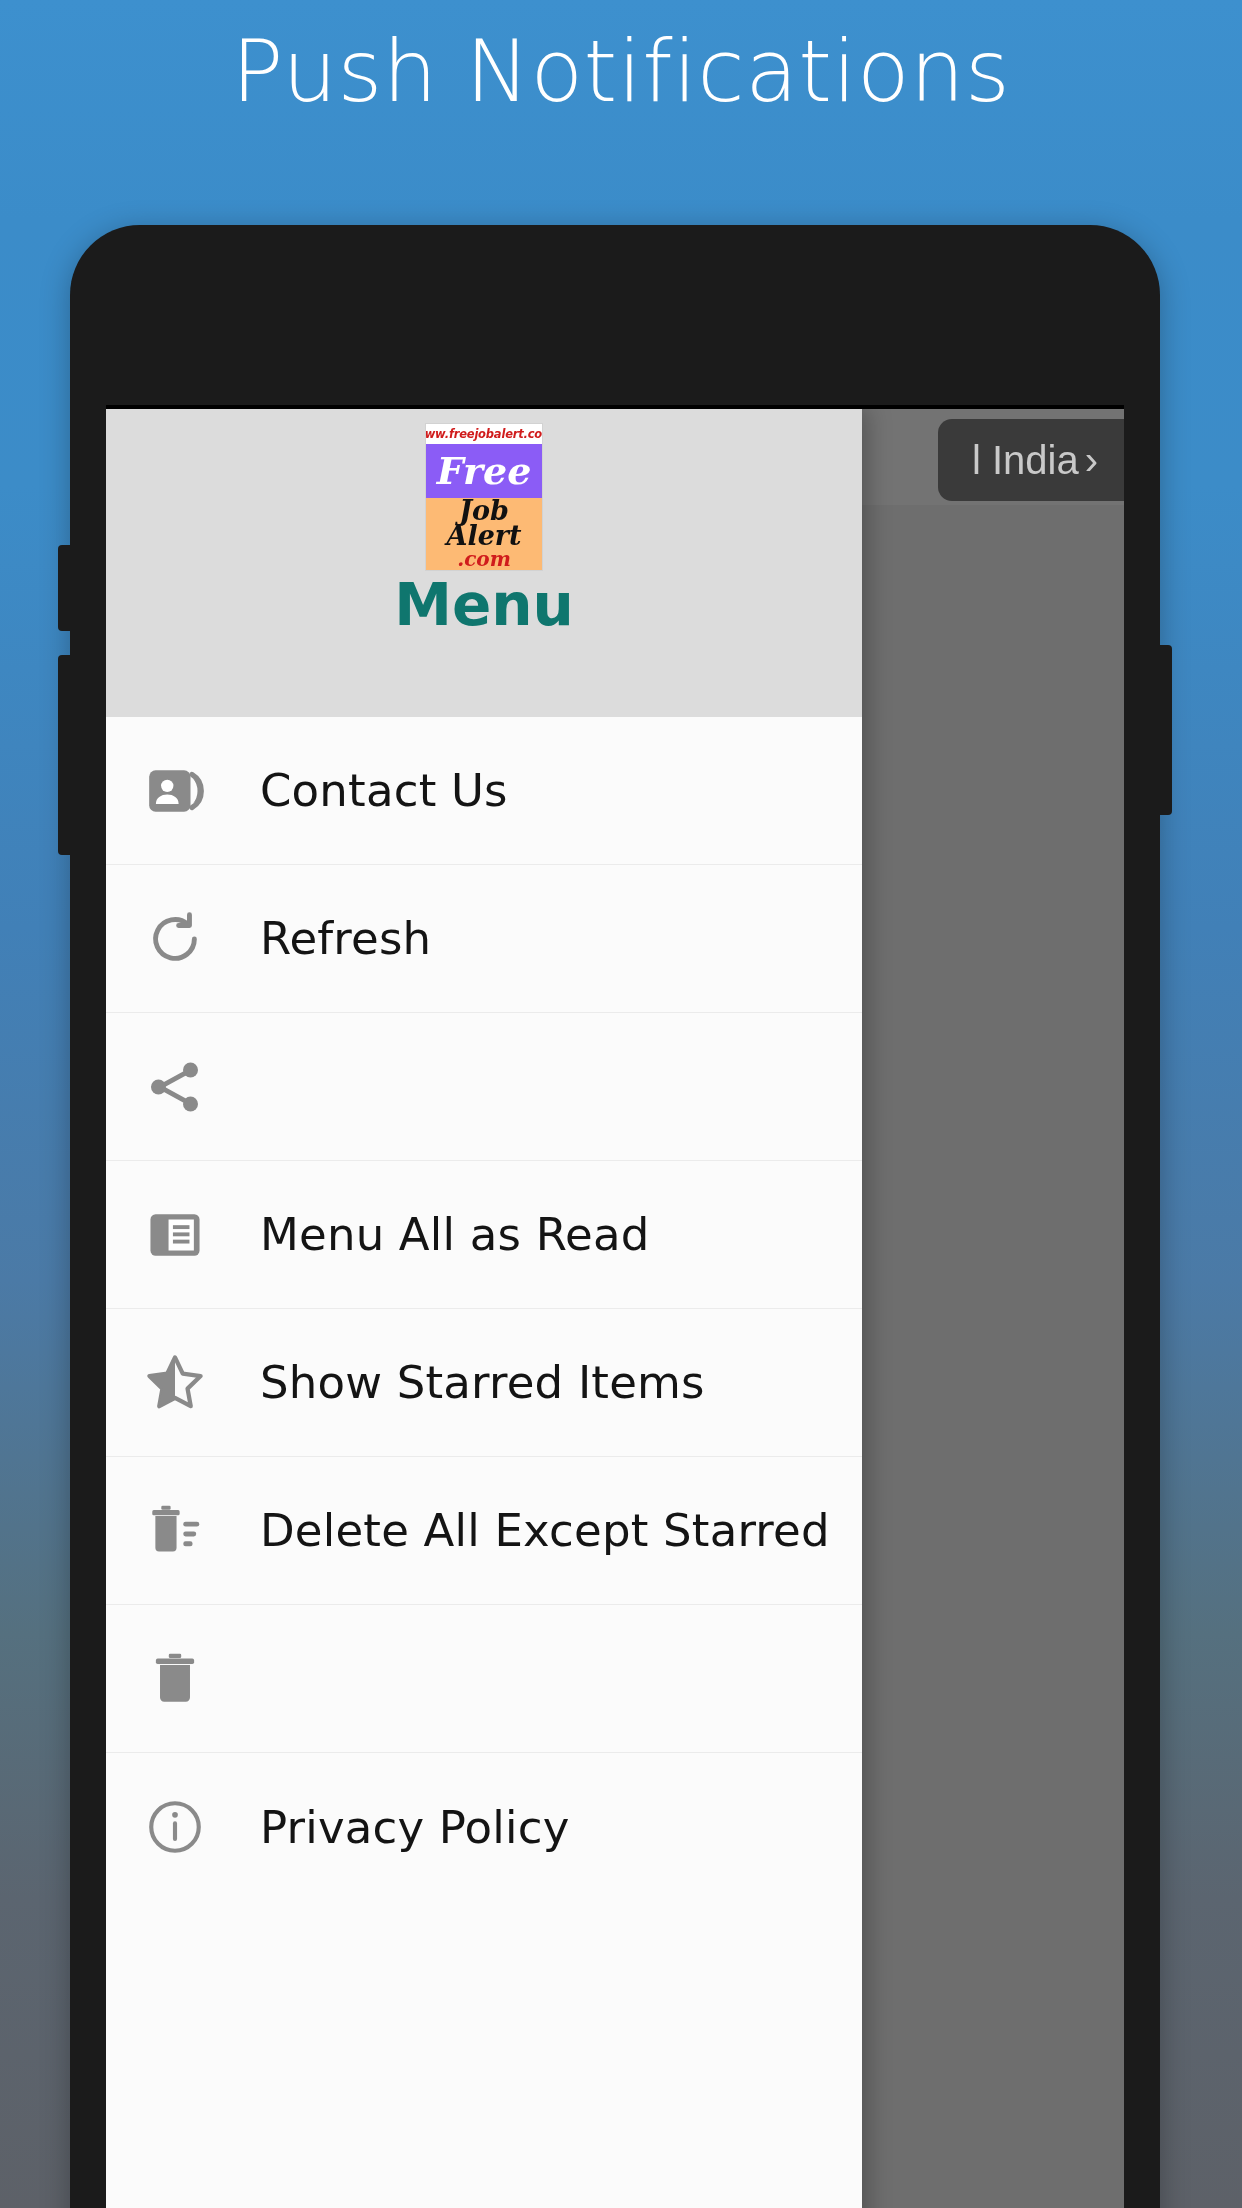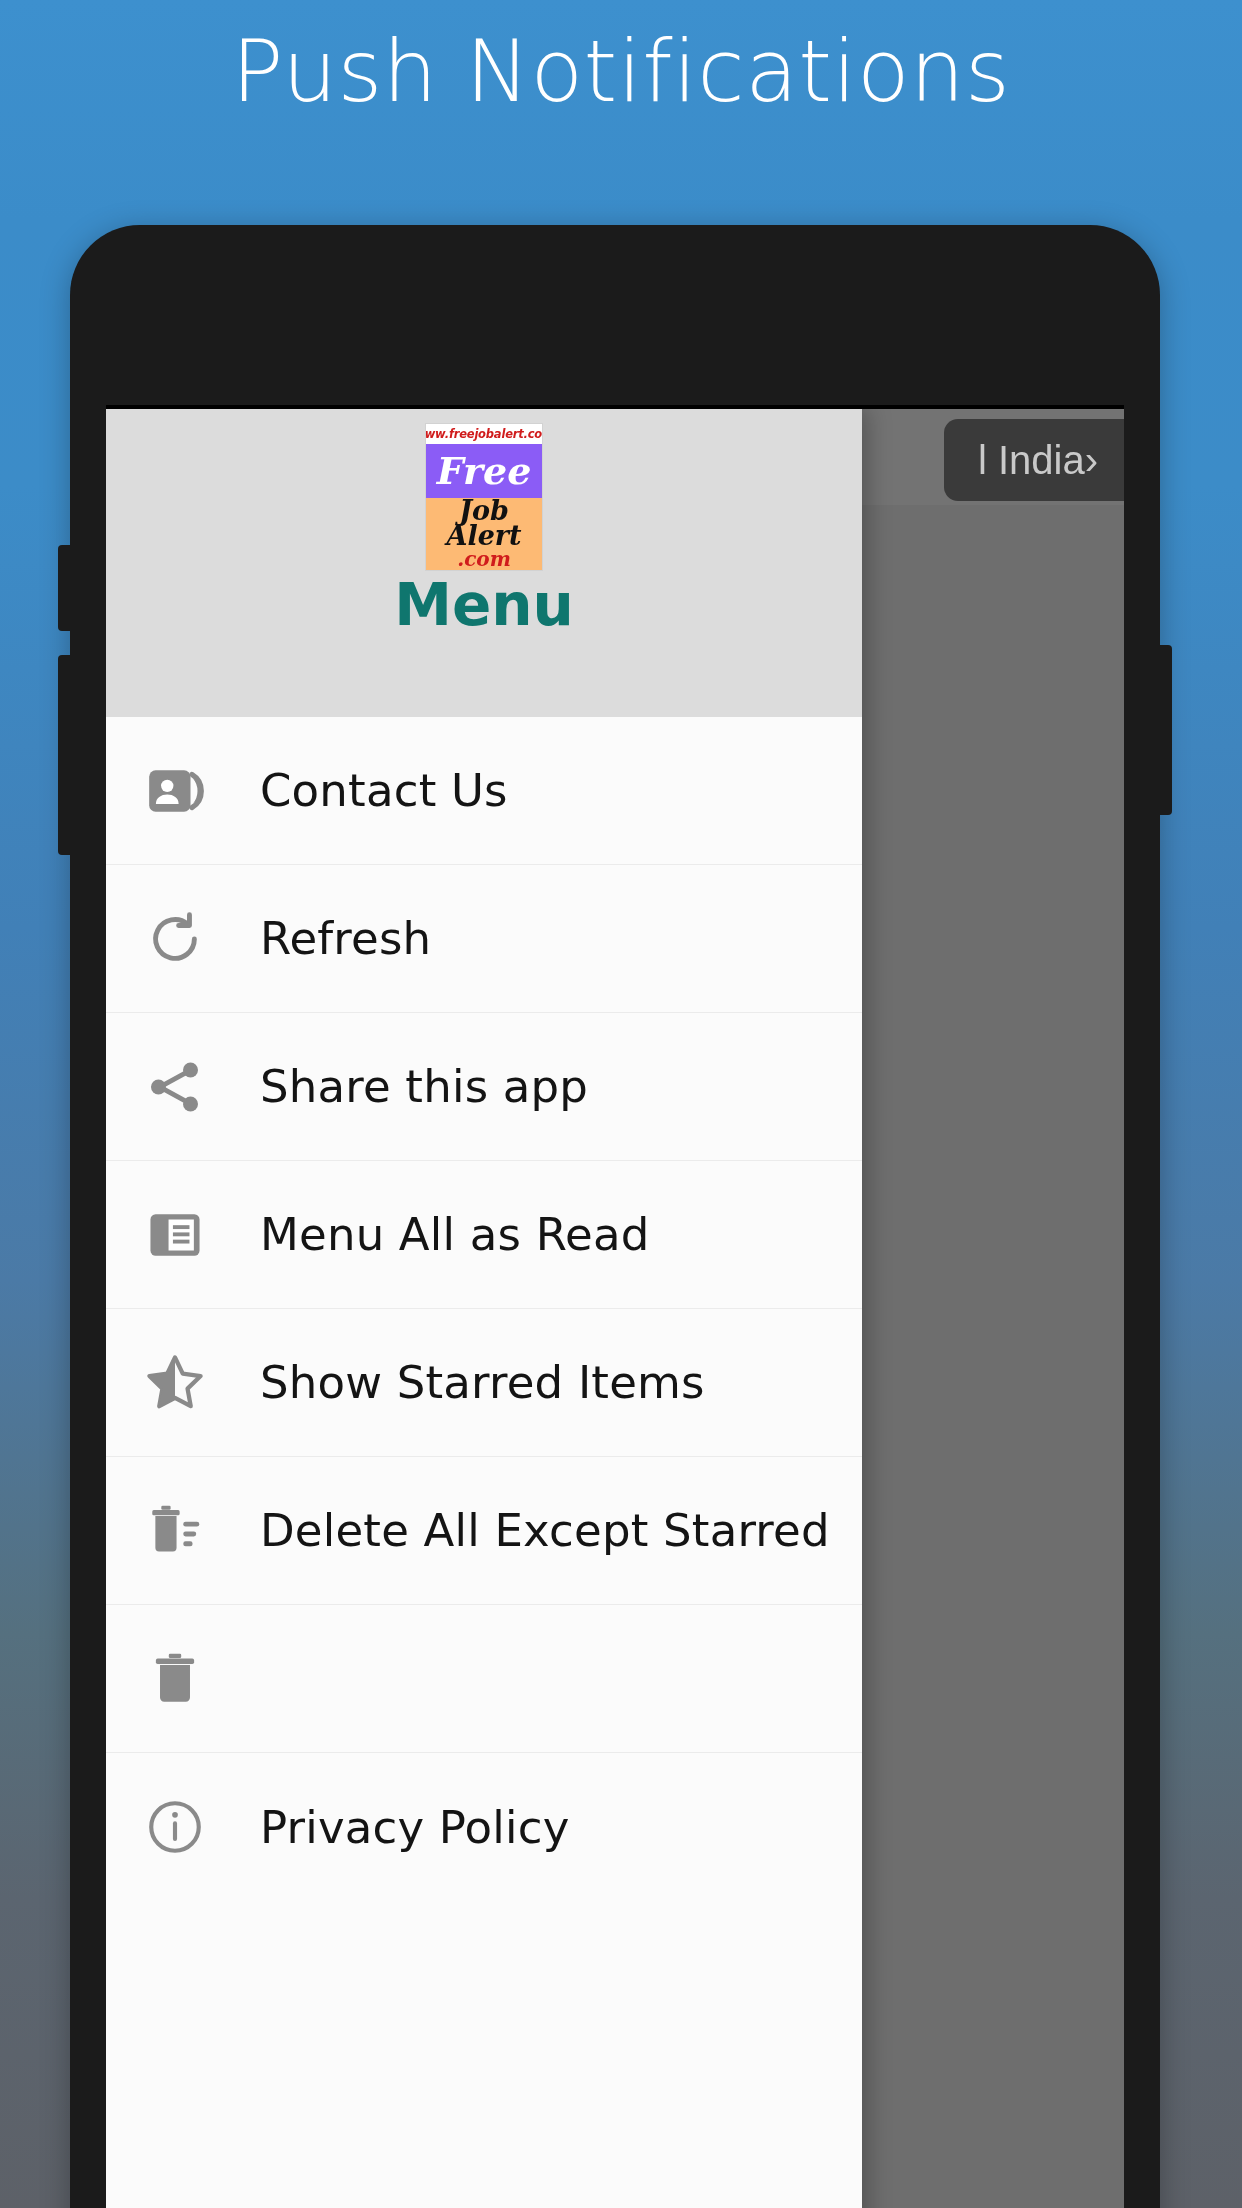--- a/index.html
+++ b/index.html
@@ -54,21 +54,21 @@
   
   .app-bg{ position:absolute; inset:0; background:#fafafa; }
   .app-topbar{
     position:absolute; left:0; top:0; width:100%; height:96px;
     background:#737373;
   }
   .app-tab{
     position:absolute; right:0; top:10px;
     height:82px; padding:0 26px 0 34px;
     background:#3a3a3a; border-radius:14px 0 0 14px;
-    display:flex; align-items:center; gap:0;
+    display:flex; align-items:center; gap:6px;
     color:#c9c9c9; font-size:40px; white-space:nowrap;
   }
   .app-tab .chev{ font-size:40px; color:#c9c9c9; }
 
   .app-body{
     position:absolute; left:0; top:96px; right:0; bottom:0;
     background:#6e6e6e;
   }
   .bg-card{
     position:absolute; left:-420px; width:730px;
@@ -252,21 +252,20 @@
 
         <div class="menu-item">
           <span class="menu-icon">
             <svg width="62" height="62" viewBox="0 0 24 24">
               <circle cx="18" cy="5.4" r="2.9" fill="#8a8a8a"></circle>
               <circle cx="18" cy="18.6" r="2.9" fill="#8a8a8a"></circle>
               <circle cx="5.6" cy="12" r="2.9" fill="#8a8a8a"></circle>
               <path d="M15.6 6.8L8 11M8 13L15.6 17.2" stroke="#8a8a8a" stroke-width="1.9" stroke-linecap="round"></path>
             </svg>
           </span>
-          <span class="menu-label">Share this app</span>
         </div>
 
         <div class="menu-item">
           <span class="menu-icon">
             <svg width="62" height="62" viewBox="0 0 24 24">
               <rect x="2.5" y="4" width="19" height="16" rx="2" fill="#8a8a8a"></rect>
               <rect x="9.5" y="6" width="9.8" height="12" fill="#ffffff"></rect>
               <rect x="11.2" y="8.2" width="6.4" height="1.5" fill="#8a8a8a"></rect>
               <rect x="11.2" y="11" width="6.4" height="1.5" fill="#8a8a8a"></rect>
               <rect x="11.2" y="13.8" width="6.4" height="1.5" fill="#8a8a8a"></rect>

